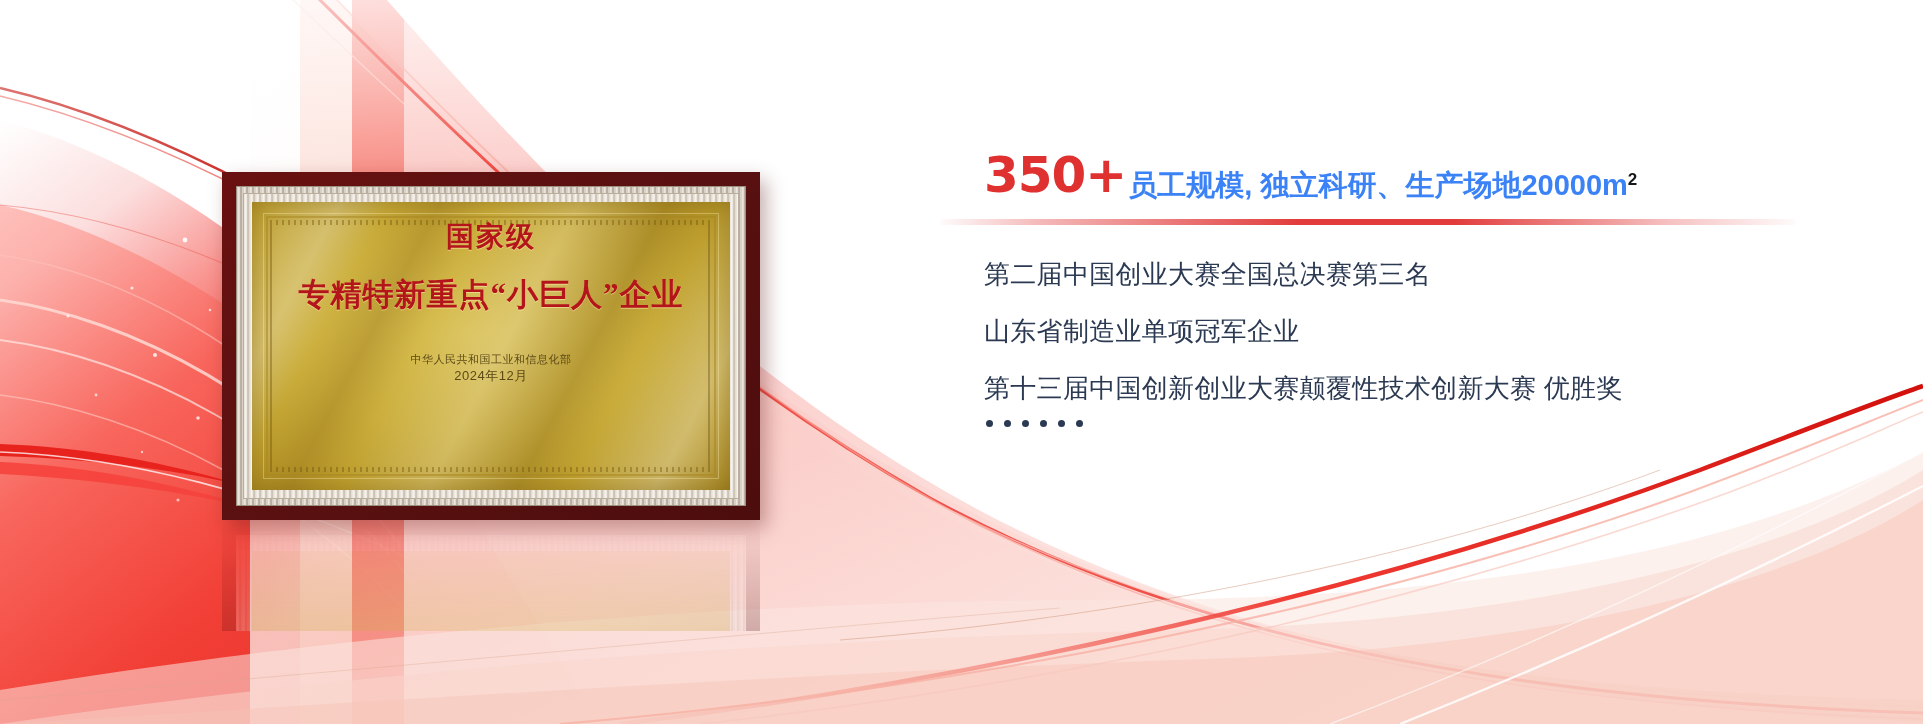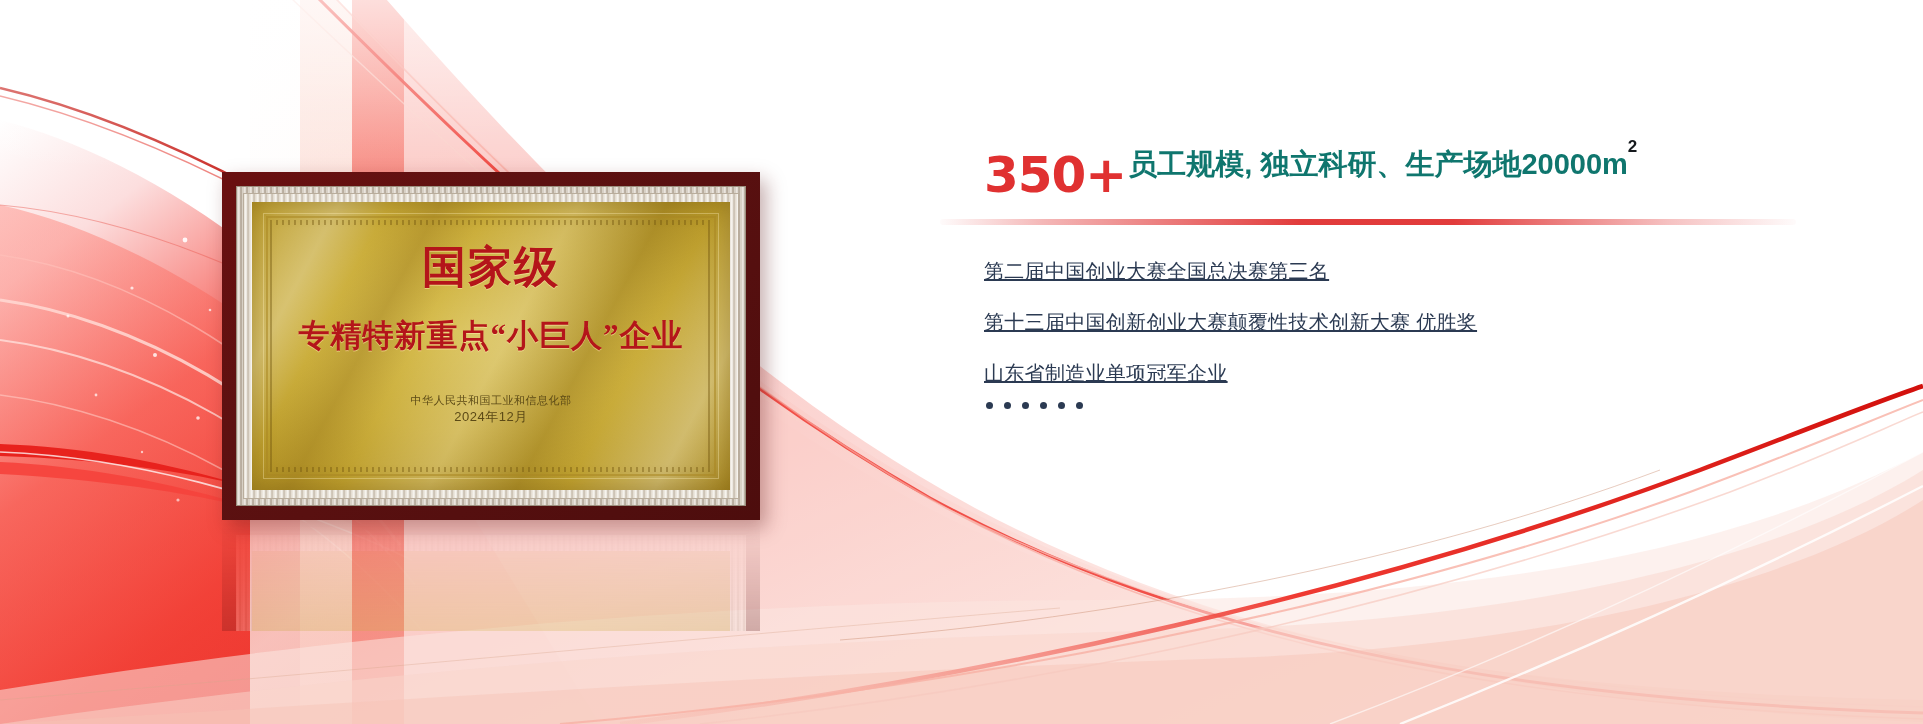--- a/index.html
+++ b/index.html
@@ -119,24 +119,24 @@
     inset: 46px 40px 40px 40px;
     display: flex;
     flex-direction: column;
     align-items: center;
     text-align: center;
     z-index: 2;
   }
   .plate-title-1 {
     font-family: "Liberation Serif", "DejaVu Serif", serif;
     font-weight: bold;
-    font-size: 44px;
+    font-size: 28px;
     color: #b4151a;
     letter-spacing: 2px;
-    margin-top: 20px;
+    margin-top: 0;
     text-shadow: 0 1px 0 rgba(255, 235, 170, 0.55);
   }
   .plate-title-2 {
     font-family: "Liberation Serif", "DejaVu Serif", serif;
     font-weight: bold;
     font-size: 31px;
     color: #b4151a;
     letter-spacing: 1px;
     margin-top: 18px;
     text-shadow: 0 1px 0 rgba(255, 235, 170, 0.55);
@@ -193,35 +193,35 @@
   #content {
     position: absolute;
     left: 984px;
     top: 150px;
     width: 880px;
     z-index: 4;
   }
 
   #headline {
     display: flex;
-    align-items: flex-start;
+    align-items: flex-end;
     white-space: nowrap;
     line-height: 1;
   }
   #headline-number {
     font-family: "DejaVu Sans", sans-serif;
     font-weight: bold;
     font-size: 50px;
     color: #e03131;
     letter-spacing: -1px;
   }
   #headline-text {
     font-size: 29px;
     font-weight: bold;
-    color: #0f766e;
+    color: #3b82f6;
     letter-spacing: 0px;
     margin-left: 2px;
   }
   #headline-sup {
     font-size: 17px;
     font-weight: bold;
     color: #15191d;
     vertical-align: super;
     position: relative;
     top: -12px;
@@ -242,27 +242,26 @@
       rgba(224, 49, 49, 0.02) 100%);
     border-radius: 3px;
   }
 
   #honors-list {
     margin-top: 36px;
     list-style: none;
     padding: 0;
   }
   .honor-item {
-    font-size: 20px;
+    font-size: 26px;
     color: #2b3a52;
     line-height: 1.0;
     margin-bottom: 31px;
     letter-spacing: 0.3px;
     white-space: nowrap;
-    text-decoration: underline;
   }
   #honors-ellipsis {
     display: flex;
     gap: 11px;
     margin-top: -12px;
     margin-left: 2px;
   }
   #honors-ellipsis span {
     width: 7px;
     height: 7px;
@@ -411,22 +410,22 @@
     <div id="headline">
       <span id="headline-number">350+</span>
       <span id="headline-text">员工规模, 独立科研、生产场地20000m</span>
       <span id="headline-sup">2</span>
     </div>
 
     <div id="headline-rule"></div>
 
     <ul id="honors-list">
       <li class="honor-item">第二届中国创业大赛全国总决赛第三名</li>
+      <li class="honor-item">山东省制造业单项冠军企业</li>
       <li class="honor-item">第十三届中国创新创业大赛颠覆性技术创新大赛 优胜奖</li>
-      <li class="honor-item">山东省制造业单项冠军企业</li>
     </ul>
 
     <div id="honors-ellipsis">
         <span></span>
         <span></span>
         <span></span>
         <span></span>
         <span></span>
         <span></span>
       </div>

